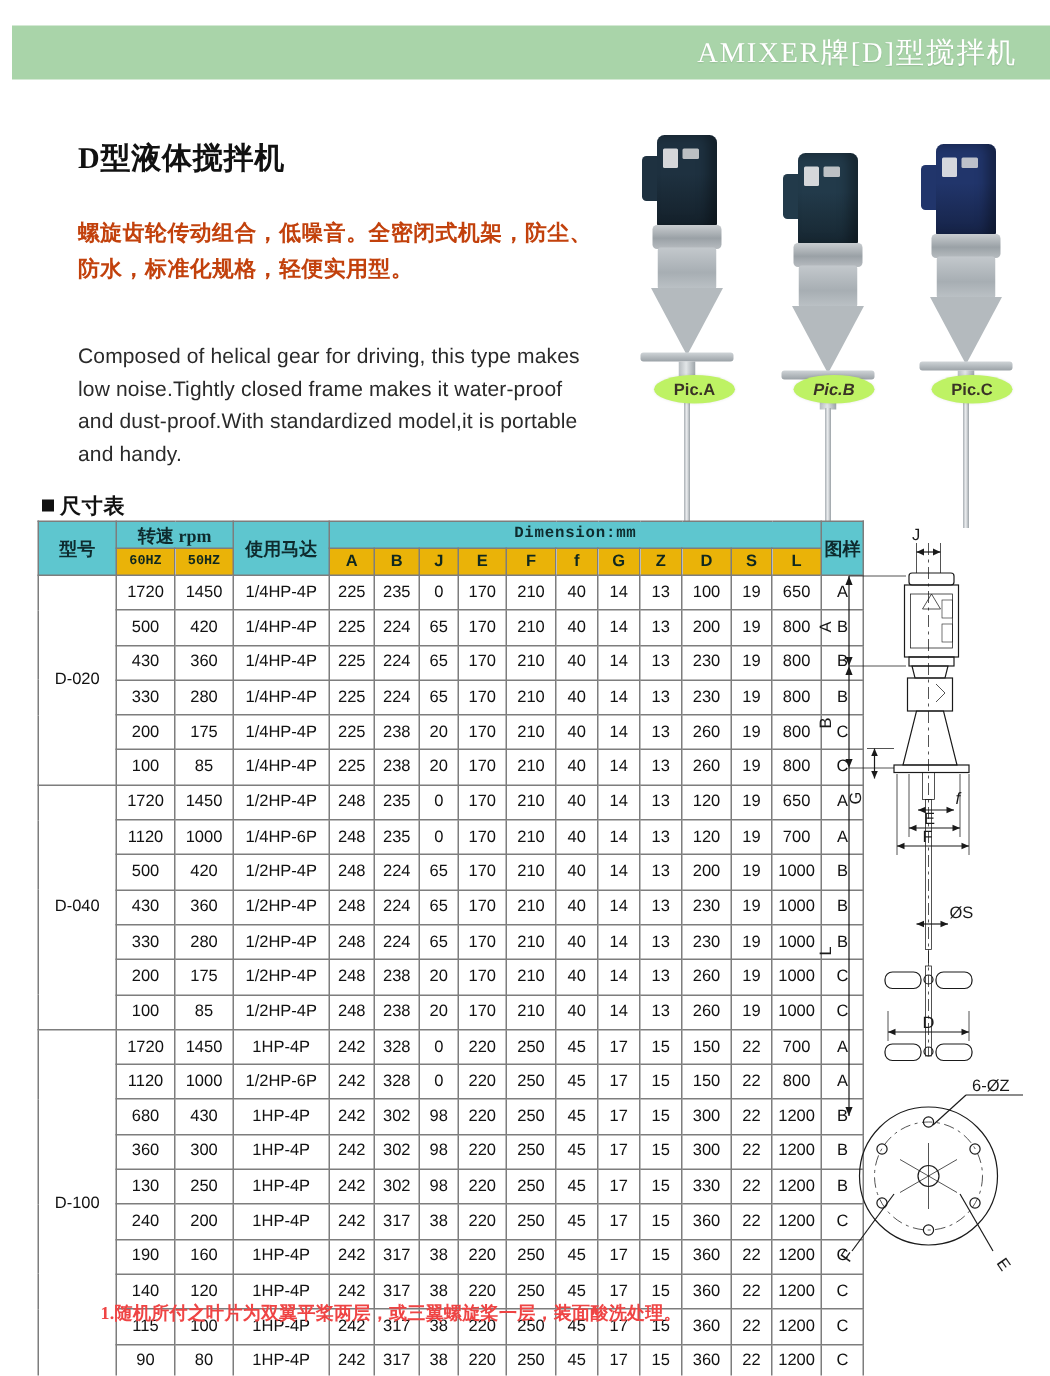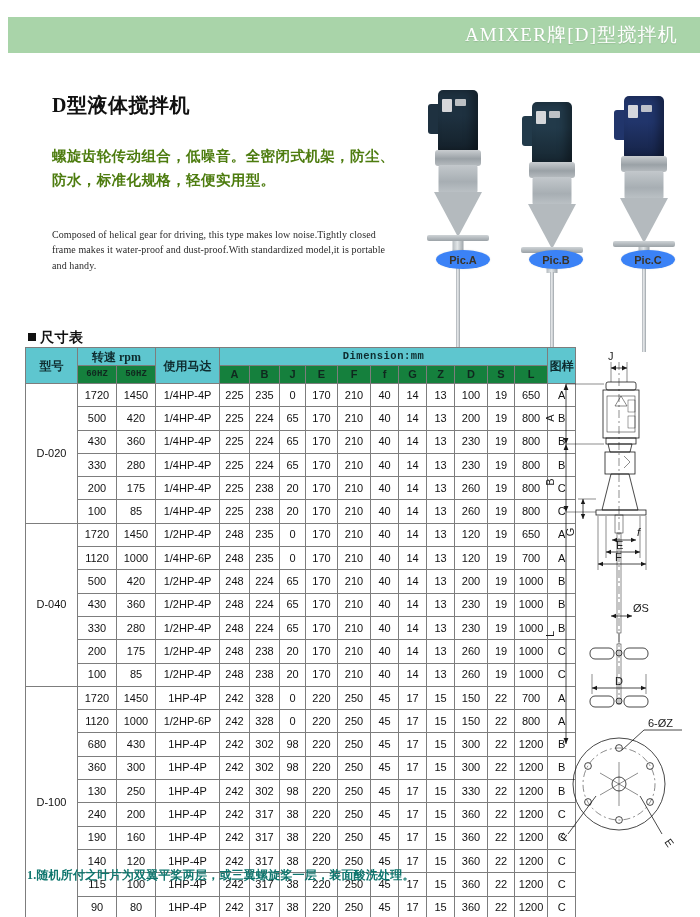--- a/index.html
+++ b/index.html
@@ -31,26 +31,26 @@
 
   
   .intro{position:absolute;left:52px;top:92px;width:345px;}
   .intro h1{
     margin:0 0 26px 0;
     font-size:20px;font-weight:bold;letter-spacing:.5px;
     color:#111;
   }
   .intro .cn{
     margin:0;font-size:14.5px;font-weight:bold;line-height:1.65;
-    letter-spacing:.4px;color:#4d7c0f;
+    letter-spacing:.4px;color:#c2410c;
   }
   .intro .en{
     margin:34px 0 0 0;
-    font-family:Liberation Serif, serif;
-    font-size:10px;line-height:1.55;color:#2a2a2a;
+    font-family:Liberation Sans, sans-serif;
+    font-size:14px;line-height:1.55;color:#2a2a2a;
     letter-spacing:.1px;
   }
 
   
   .photos{position:absolute;left:404px;top:82px;width:292px;height:270px;}
   .unit{position:absolute;bottom:0;}
   .unit .motor{
     position:absolute;left:50%;transform:translateX(-50%);
     width:40px;height:62px;border-radius:5px 5px 3px 3px;
   }
@@ -92,21 +92,21 @@
     width:11px;height:20px;
     background:linear-gradient(90deg,#b6bcc0,#e2e6e8 45%,#9da4a9);
   }
   .unit .shaft{
     position:absolute;left:50%;transform:translateX(-50%);top:170px;
     width:4px;
     background:linear-gradient(90deg,#a8aeb3,#eceef0 45%,#9aa1a6);
   }
   .piclabel{
     position:absolute;
-    background:#3b82f6;
+    background:#bef264;
     border-radius:50%;
     width:54px;height:19px;
     display:flex;align-items:center;justify-content:center;
     font-family:"Liberation Sans","DejaVu Sans",sans-serif;
     font-size:11px;font-weight:bold;color:#3a3326;
     box-shadow:0 0 2px rgba(0,0,0,.10);
   }
 
   
   .sec-head{
@@ -144,21 +144,21 @@
     height:17px;
     font-family:"Liberation Serif","DejaVu Serif",serif;
     color:#0e2b2e;
   }
   table.spec tr.h1 th.dim{
     font-family:"Liberation Mono","DejaVu Sans Mono",monospace;
     font-size:10.5px;font-weight:bold;letter-spacing:.5px;
   }
   
   table.spec tr.h2 th{
-    background:#15803d;
+    background:#eab308;
     font-size:11px;font-weight:bold;
     height:17px;
     color:#10281f;
   }
   table.spec tr.h2 th.sm{
     font-family:"Liberation Mono","DejaVu Sans Mono",monospace;
     font-size:9px;
   }
   td.model{
     font-size:12px;font-weight:normal;
@@ -169,22 +169,23 @@
   td.num{font-size:12px;}
   td.lnum{text-align:left;padding-left:4px;}
 
   
   .drawing{position:absolute;left:540px;top:344px;width:158px;height:520px;}
   .drawing svg{display:block;}
 
   
   .notes{
     position:absolute;left:27px;top:866px;width:600px;
-    font-size:12px;font-weight:bold;line-height:1.55;color:#0f766e;
+    font-size:12px;font-weight:bold;line-height:1.55;color:#ef4444;
     letter-spacing:.2px;
+    padding-left:40px;
   }
   .notes div{white-space:nowrap;}
 </style>
 </head>
 <body>
 
 <div class="header-bar">
   <div class="title">AMIXER牌[D]型搅拌机</div>
 </div>
 
@@ -223,21 +224,21 @@
     <div class="motor" style="background: linear-gradient(rgb(33, 53, 107) 0%, rgb(33, 53, 107) 42%, rgba(0, 0, 0, 0.35) 100%), rgb(33, 53, 107); box-shadow: rgba(0, 0, 0, 0.35) -6px 0px 8px inset;"></div>
     <div class="collar"></div>
     <div class="gearbox"></div>
     <div class="cone"></div>
     <div class="flange"></div>
     <div class="coupler"></div>
     <div class="shaft" style="height:86px;"></div>
   </div>
 
   <div class="piclabel" style="left:32px;top:168px;">Pic.A</div>
-  <div class="piclabel" style="left:125px;top:168px;">Pic.B</div>
+  <div class="piclabel" style="left:125px;top:168px;font-style:italic;">Pic.B</div>
   <div class="piclabel" style="left:217px;top:168px;">Pic.C</div>
 </div>
 
 <div class="sec-head">
   <span class="sq"></span><span>尺寸表</span>
 </div>
 
 <div class="tbl-wrap">
   <table class="spec">
     <colgroup>

